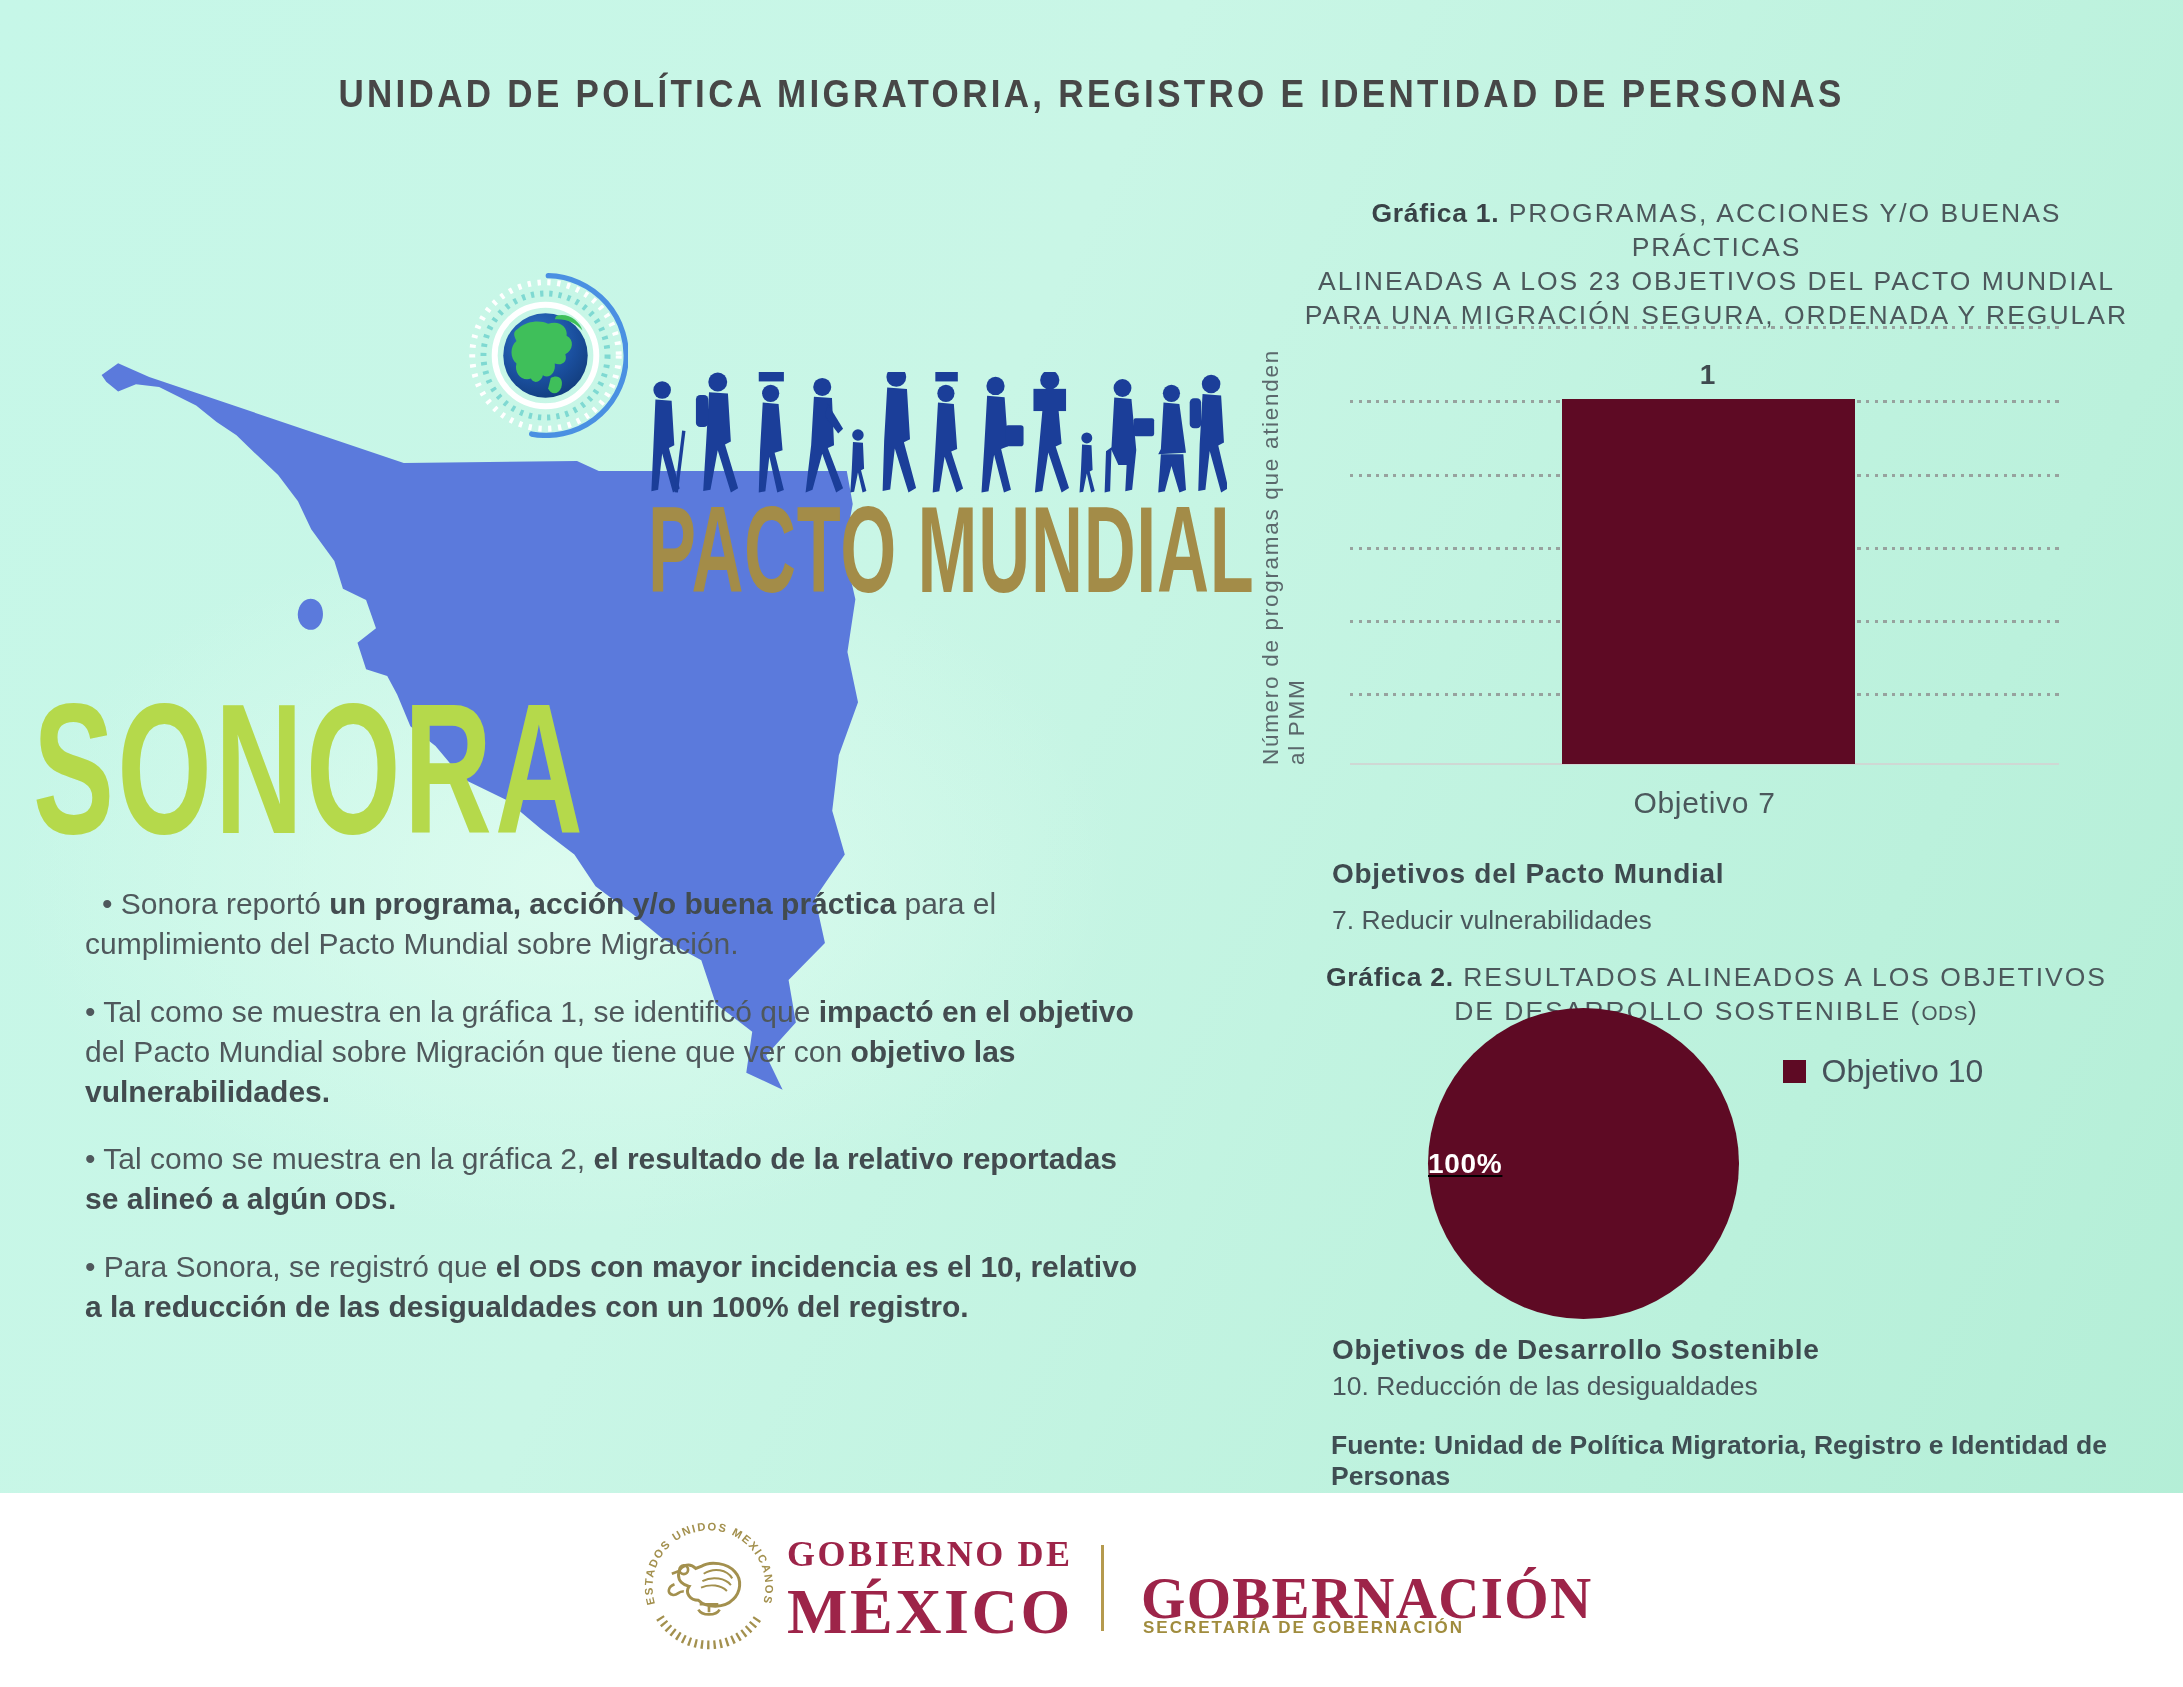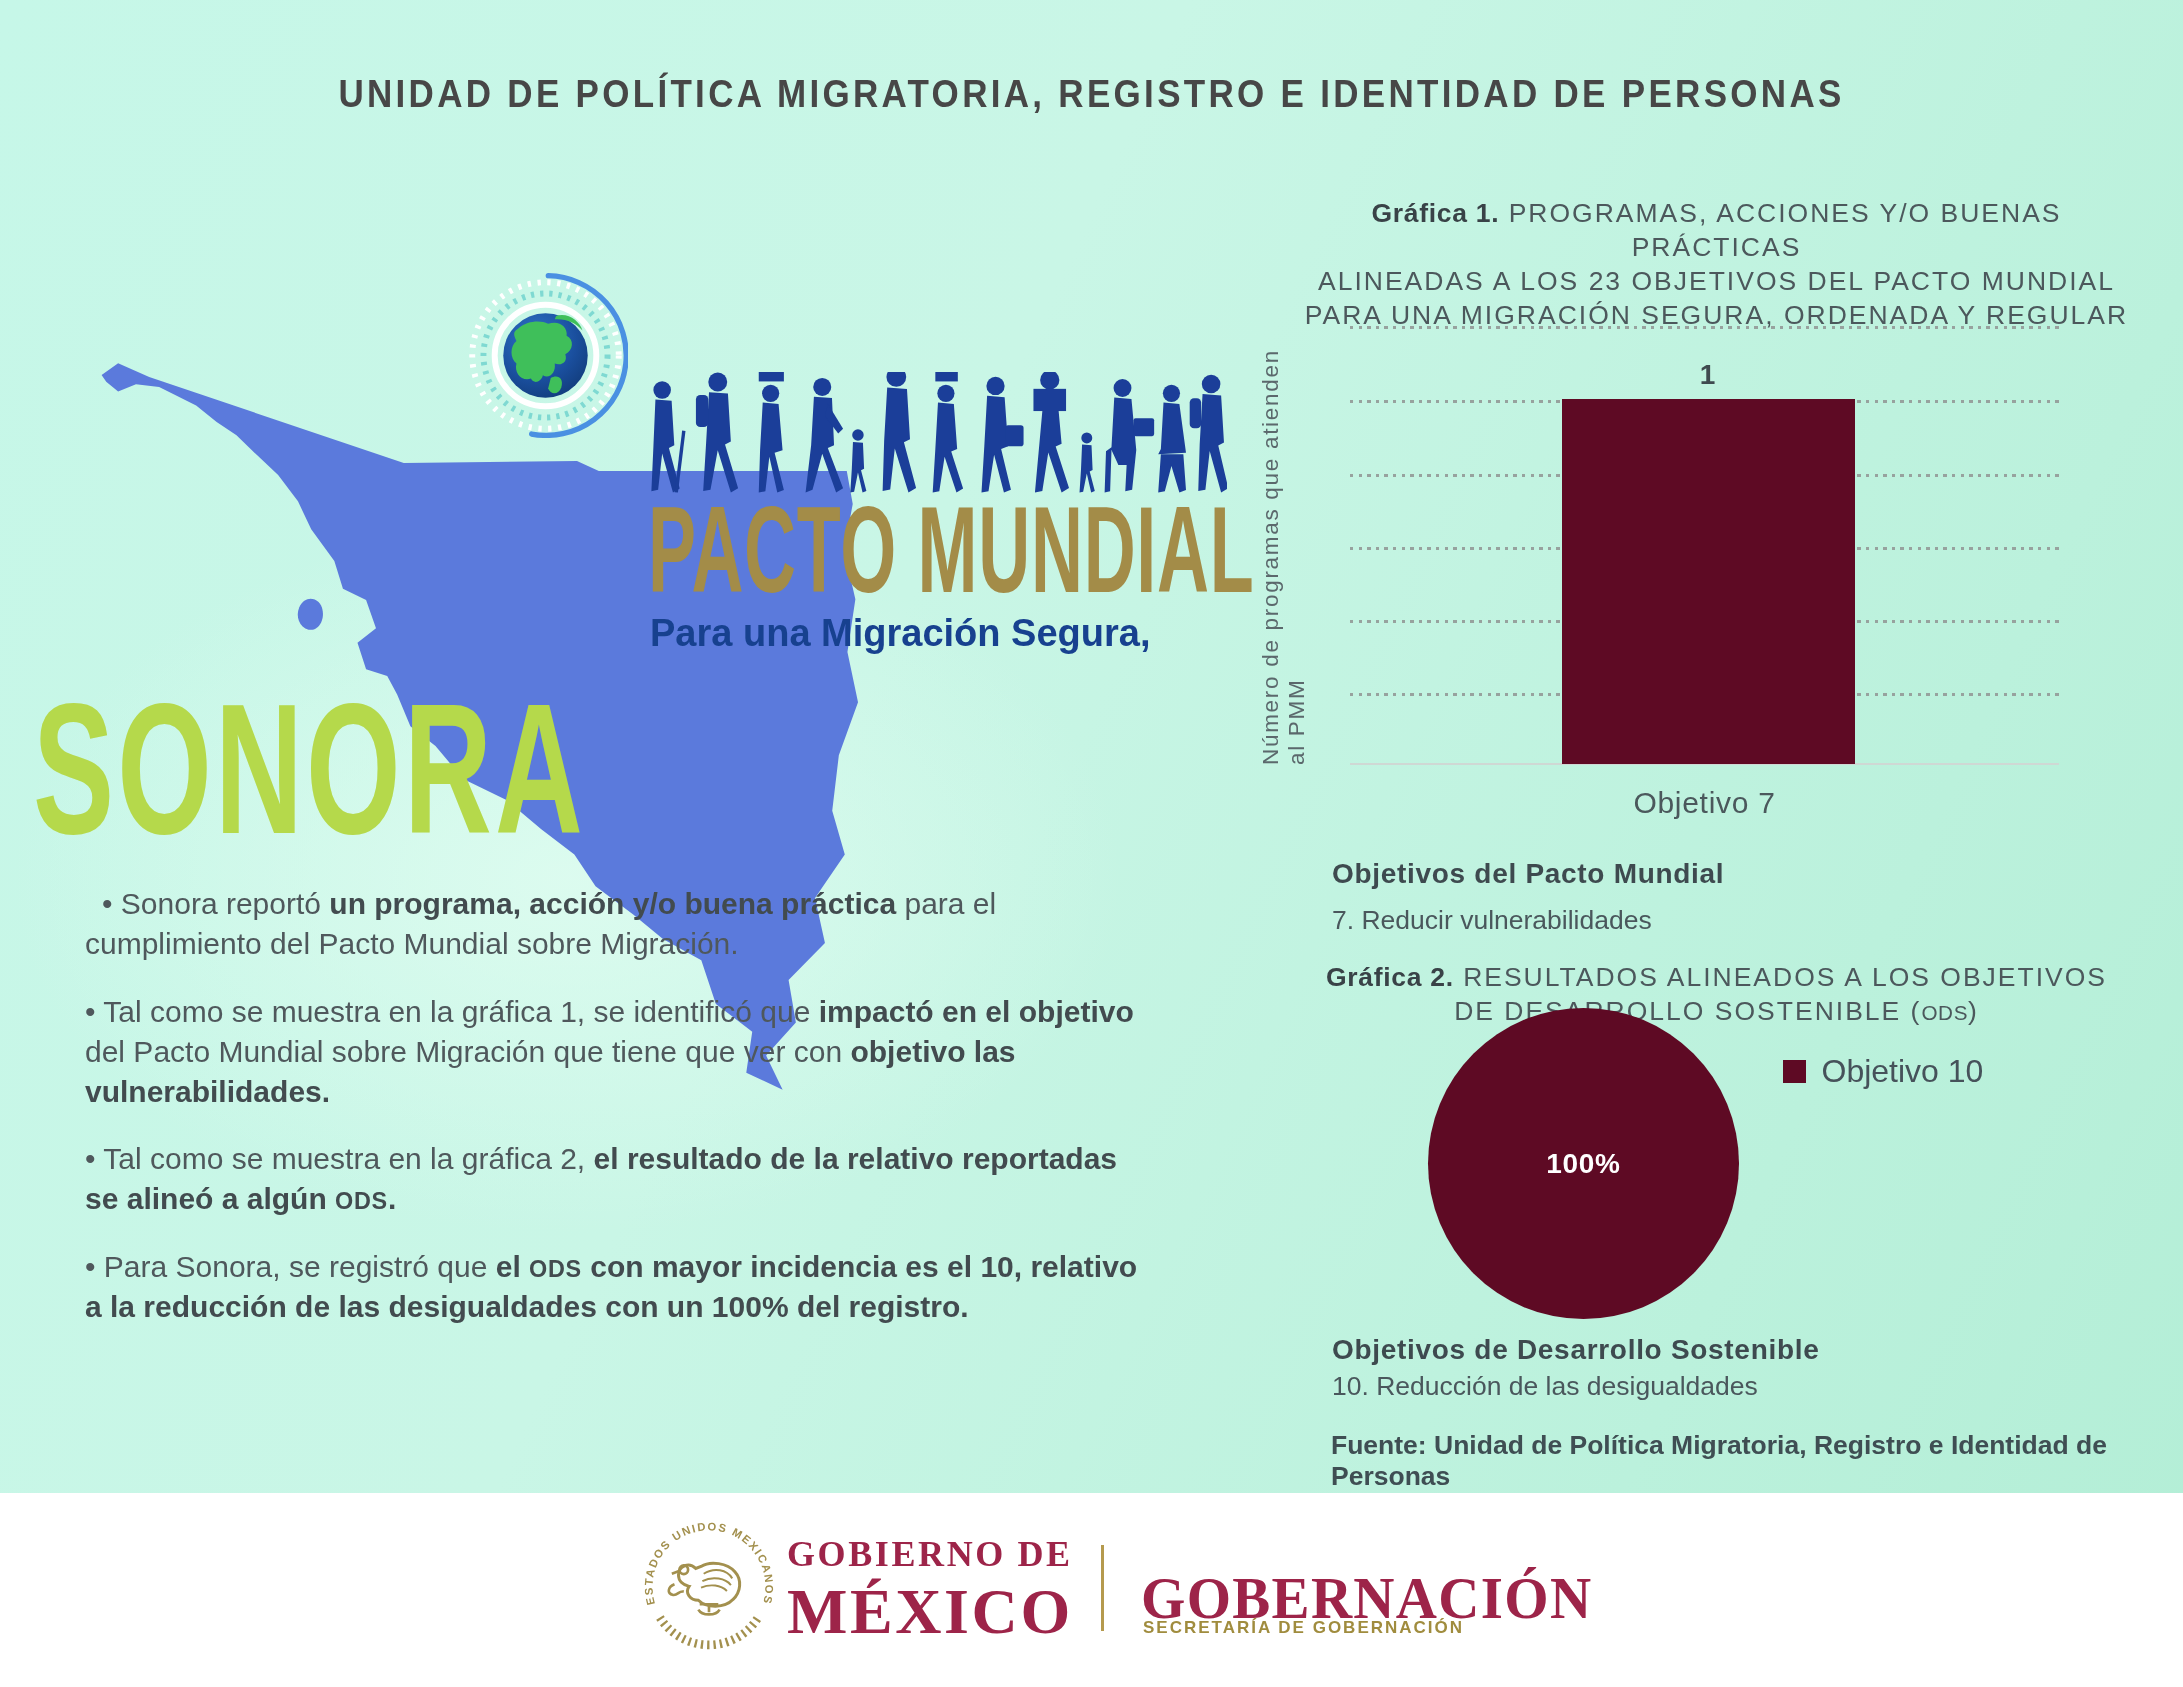--- a/index.html
+++ b/index.html
@@ -47,21 +47,21 @@
   .bar-val{left:1561px;top:359px;width:293px;text-align:center;font-size:28px;font-weight:600;color:#3f4a4f;}
   .xcat{left:1350px;top:786px;width:709px;text-align:center;font-size:30px;color:#4b585c;letter-spacing:0.7px;}
   .fn-title{left:1332px;font-size:28px;font-weight:bold;color:#3e4a4f;letter-spacing:0.7px;}
   .fn-item{left:1332px;font-size:26.5px;color:#4a575c;}
   .c1-fn-title{top:858px;} .c1-fn-item{top:905px;}
 
   
   .c2-title{left:1290px;top:960px;width:853px;text-align:center;font-size:26.5px;line-height:34px;
             letter-spacing:2px;color:#4c585c;}
   .pie{left:1428px;top:1008px;width:311px;height:311px;border-radius:50%;background:#5e0a24;
-       display:flex;align-items:center;justify-content:center;}
+       display:flex;align-items:center;text-decoration:underline;}
   .pie-label{color:#ffffff;font-size:28px;font-weight:bold;letter-spacing:0.7px;}
   .legend{left:1783px;top:1053px;display:flex;align-items:center;}
   .legend-swatch{width:22.5px;height:22.5px;background:#5e0a24;margin-right:16px;}
   .legend-label{font-size:32px;color:#46525a;}
   .c2-fn-title{top:1334px;} .c2-fn-item{top:1371px;text-align:center;}
   .source{left:1331px;top:1430px;font-size:26.5px;font-weight:600;color:#3f4e53;}
 
   
   .footer{left:0;top:1493px;width:2183px;height:194px;background:#ffffff;}
   .seal-svg{left:636px;top:1514px;}
@@ -191,21 +191,20 @@
         <circle cx="0" cy="-152" r="13"></circle>
         <path d="M-12,-138 L14,-136 L18,-70 L10,-66 L24,-6 L14,0 L-2,-58 L-8,-4 L-18,-2 L-16,-68 Z"></path>
         <rect x="-30" y="-132" width="16" height="42" rx="6"></rect>
       </g>
     </g>
   </svg>
 
   <div class="abs sonora">SONORA</div>
 
   <div class="abs pacto">PACTO MUNDIAL</div>
-  <div class="abs pacto-sub sub1">Para una Migración Segura,</div>
 
   <div class="abs bullets">
     <p><span class="">• Sonora reportó </span><span class="b ">un programa, acción y/o buena práctica</span><span class=""> para el</span><br><span class="">cumplimiento del Pacto Mundial sobre Migración.</span></p>
     <p><span class="">• Tal como se muestra en la gráfica 1, se identificó que </span><span class="b ">impactó en el objetivo</span><br><span class="">del Pacto Mundial sobre Migración que tiene que ver con </span><span class="b ">objetivo las</span><br><span class="b ">vulnerabilidades.</span></p>
     <p><span class="">• Tal como se muestra en la gráfica 2, </span><span class="b ">el resultado de la relativo reportadas</span><br><span class="b ">se alineó a algún </span><span class="b caps">ODS</span><span class="b ">.</span></p>
     <p><span class="">• Para Sonora, se registró que </span><span class="b ">el </span><span class="b caps">ODS</span><span class="b "> con mayor incidencia es el 10, relativo</span><br><span class="b ">a la reducción de las desigualdades con un 100% del registro.</span></p>
   </div>
 
   <div class="abs c1-title">
     <span class="tprefix">Gráfica 1.</span> <span>PROGRAMAS, ACCIONES Y/O BUENAS PRÁCTICAS</span><br>

